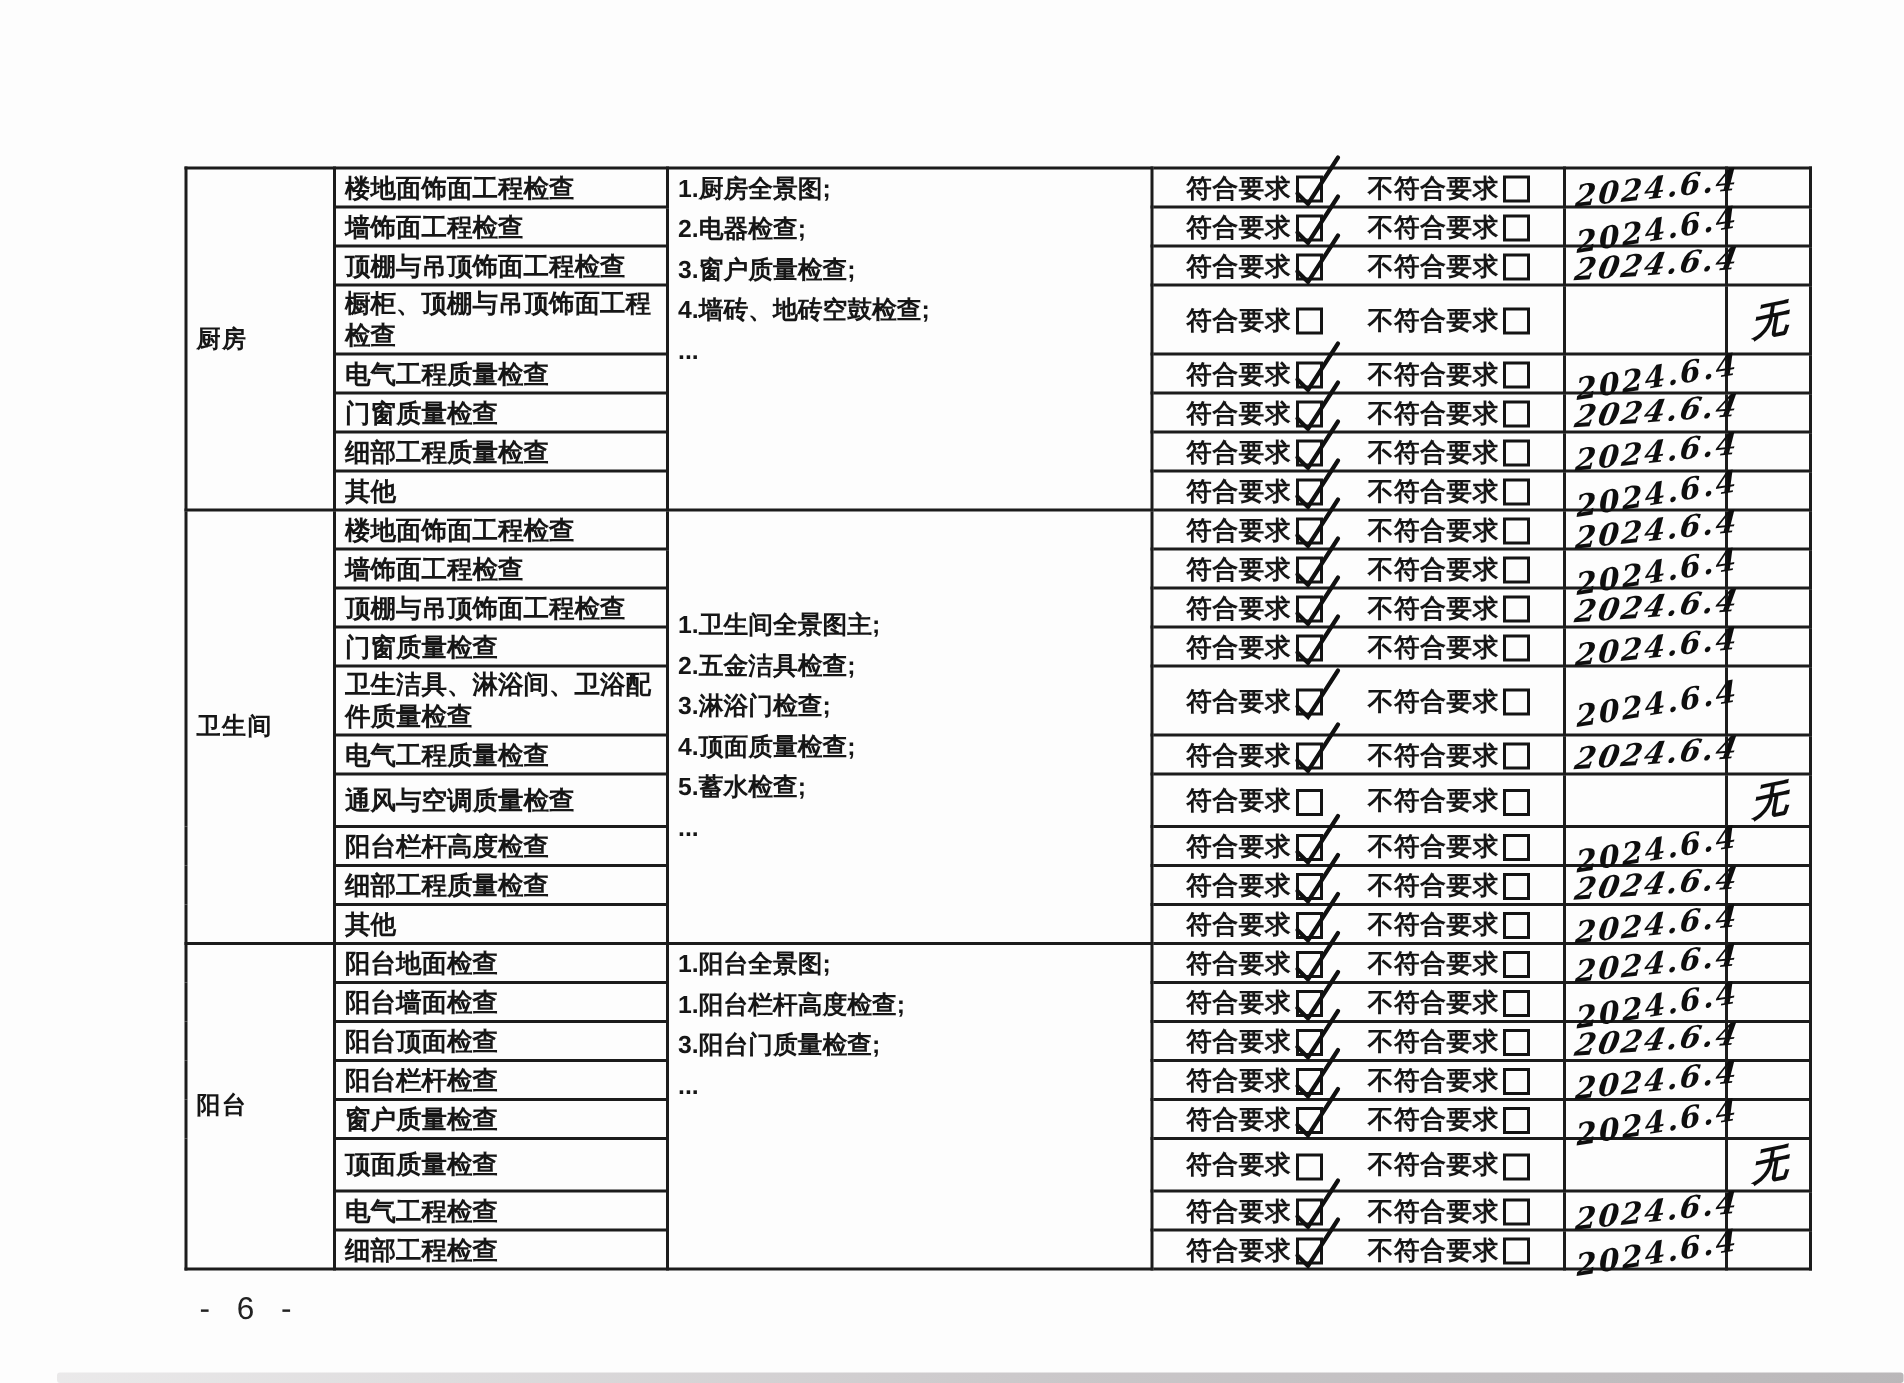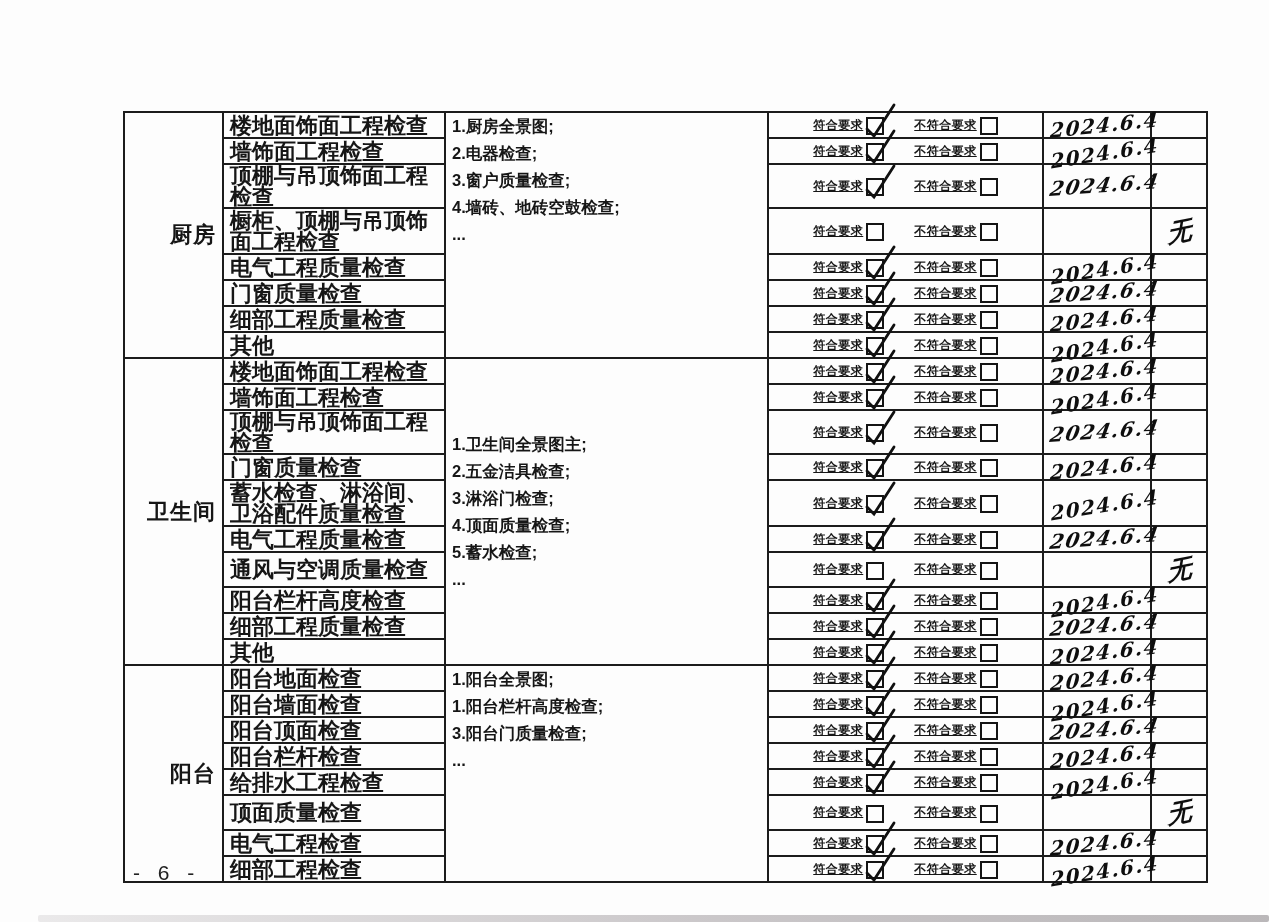--- a/index.html
+++ b/index.html
@@ -27,35 +27,35 @@
   }
   table.insp td{
     border:2px solid #1c1c1c;
     padding:0 6px;
     overflow:visible;
   }
   table.insp{border:2.5px solid #161616;}
   tr.row{height:26px;}
   tr.tall{height:46px;}
   td.room-cell{
-    text-align:right;font-weight:700;font-size:22px;letter-spacing:1px;
+    text-align:left;font-weight:700;font-size:16px;letter-spacing:1px;
   }
   td.item-cell{
-    font-weight:700;font-size:22px;white-space:normal;line-height:21px;
+    font-weight:700;font-size:17px;white-space:normal;line-height:21px;
     padding-left:8px;
   }
   td.notes-cell{font-weight:700;font-size:16.5px;line-height:27px;padding-left:10px;}
   td.notes-top{vertical-align:top;padding-top:6px;}
   td.notes-mid{vertical-align:middle;margin-top:16px;}
   td.check-cell{text-align:center;}
   .checkwrap{
     display:flex;align-items:center;justify-content:center;
     gap:0;white-space:nowrap;
   }
-  .cb-label{font-weight:600;font-size:12px;letter-spacing:.5px;text-decoration:underline;}
+  .cb-label{font-weight:600;font-size:17px;letter-spacing:.5px;}
   .cb-gap{display:inline-block;width:30px;}
   .box{
     display:inline-block;width:14px;height:14px;
     border:2px solid #141414;margin-left:3px;position:relative;top:1px;
     vertical-align:-2px;
   }
   .tick{
     position:absolute;left:-5px;top:-17px;width:36px;height:38px;
     pointer-events:none;
   }
@@ -312,21 +312,21 @@
             </span>
             <span class="cb-gap"></span>
             <span class="cb-label">不符合要求</span>
             <span class="box"></span>
           </span>
         </td>
         <td class="date-cell hw-a"><span class="hw-date">2024.6.4</span></td>
         <td class="mark-cell"></td>
       </tr>
       <tr class="row tall">
-        <td class="item-cell">蓄水检查、淋浴间、卫浴配件质量检查</td>
+        <td class="item-cell">卫生洁具、淋浴间、卫浴配件质量检查</td>
         <td class="check-cell">
           <span class="checkwrap">
             <span class="cb-label">符合要求</span>
             <span class="box">
               <svg class="tick" viewBox="0 0 36 38">
                 <path d="M4 27 L11 34 L31 3" fill="none" stroke="#101010" stroke-width="2.8" stroke-linecap="round"></path>
               </svg>
             </span>
             <span class="cb-gap"></span>
             <span class="cb-label">不符合要求</span>
@@ -495,21 +495,21 @@
             </span>
             <span class="cb-gap"></span>
             <span class="cb-label">不符合要求</span>
             <span class="box"></span>
           </span>
         </td>
         <td class="date-cell hw-a"><span class="hw-date">2024.6.4</span></td>
         <td class="mark-cell"></td>
       </tr>
       <tr class="row">
-        <td class="item-cell">给排水工程检查</td>
+        <td class="item-cell">窗户质量检查</td>
         <td class="check-cell">
           <span class="checkwrap">
             <span class="cb-label">符合要求</span>
             <span class="box">
               <svg class="tick" viewBox="0 0 36 38">
                 <path d="M4 27 L11 34 L31 3" fill="none" stroke="#101010" stroke-width="2.8" stroke-linecap="round"></path>
               </svg>
             </span>
             <span class="cb-gap"></span>
             <span class="cb-label">不符合要求</span>

